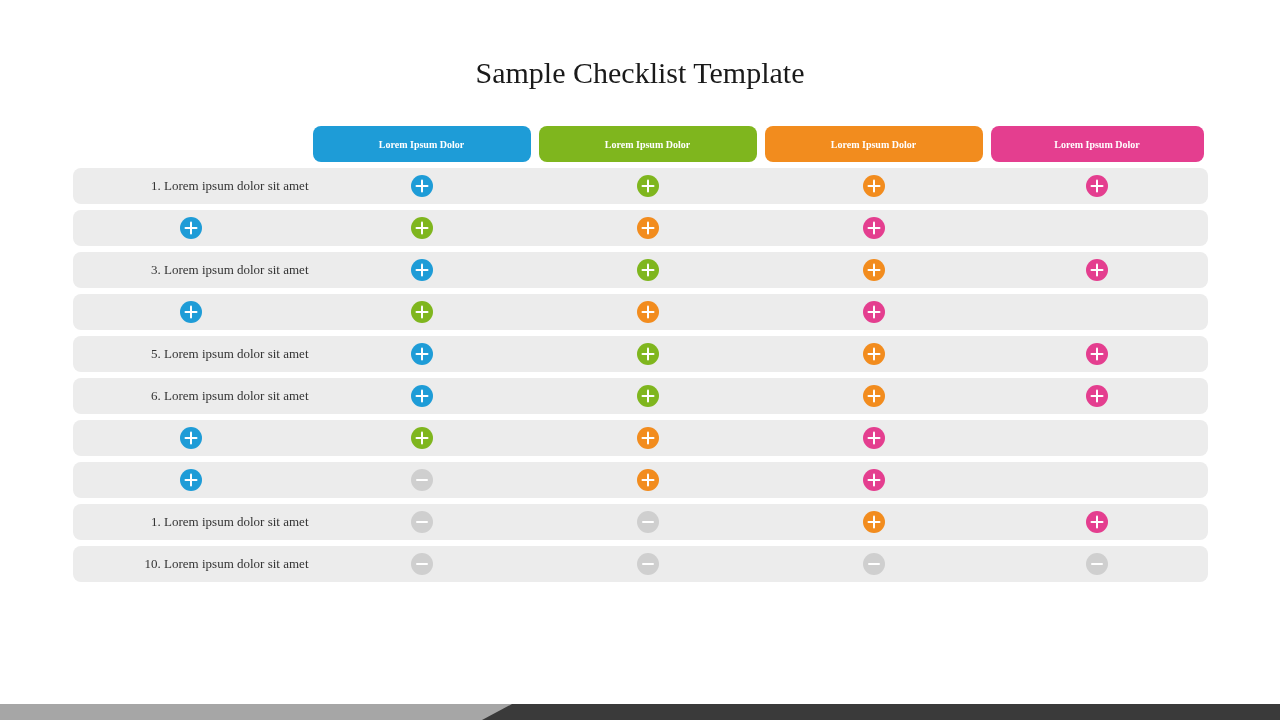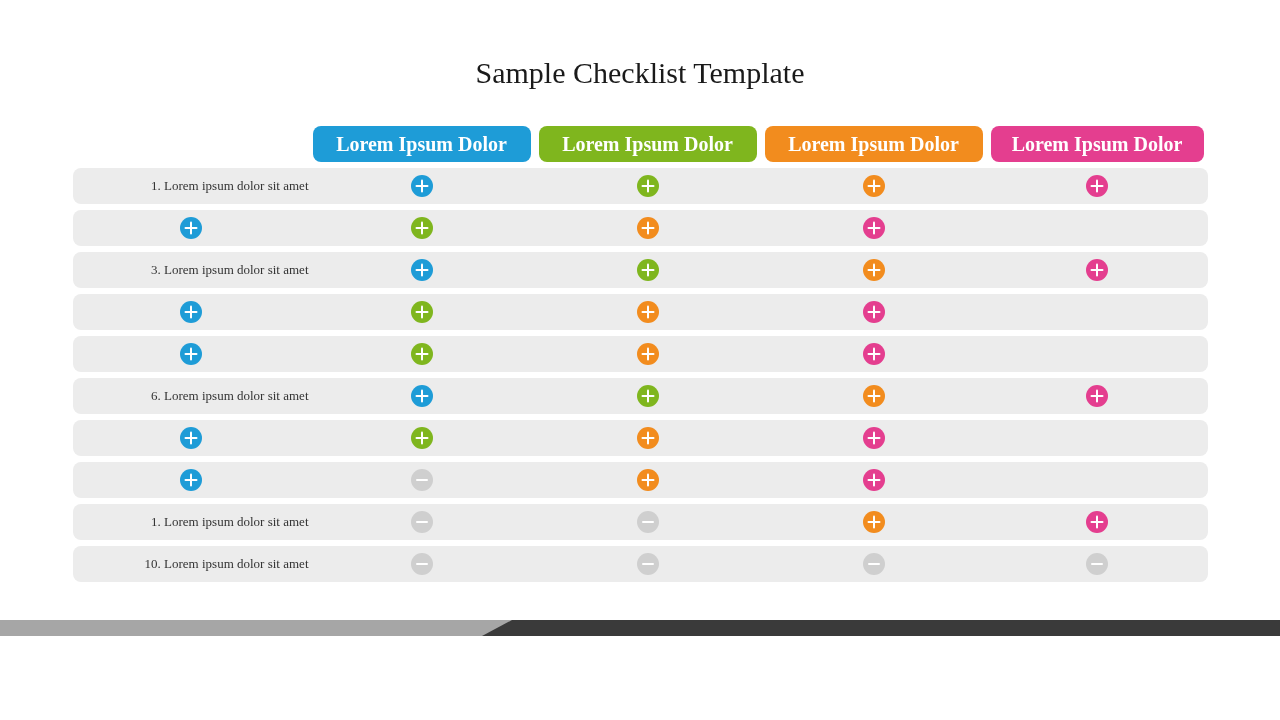--- a/index.html
+++ b/index.html
@@ -7,21 +7,21 @@
     padding: 0;
     width: 1280px;
     height: 720px;
     background: #ffffff;
     font-family: Georgia, 'Times New Roman', serif;
     overflow: hidden;
     position: relative;
   }
   .page {
     width: 1280px;
-    height: 636px;
+    height: 720px;
     position: relative;
     display: flex;
     flex-direction: column;
     align-items: center;
   }
   .title {
     font-size: 30px;
     color: #1a1a1a;
     margin-top: 56px;
     margin-bottom: 36px;
@@ -42,21 +42,21 @@
     
   }
   .header-pill {
     margin: 0 4px;
     height: 36px;
     border-radius: 8px;
     display: flex;
     align-items: center;
     justify-content: center;
     color: #fff;
-    font-size: 20px;
+    font-size: 10px;
     font-family: Georgia, 'Times New Roman', serif;
     font-weight: bold;
   }
   .data-row {
     display: grid;
     grid-template-columns: 236px 226px 226px 226px 221px;
     align-items: center;
     background: #ececec;
     border-radius: 8px;
     margin-bottom: 6px;
@@ -279,20 +279,21 @@
           <span class="dot">
             <svg width="22" height="22" viewBox="0 0 22 22">
     <circle cx="11" cy="11" r="11" fill="#e43e8f"></circle>
     <rect x="10" y="4.5" width="2" height="13" rx="1" fill="#ffffff"></rect>
     <rect x="4.5" y="10" width="13" height="2" rx="1" fill="#ffffff"></rect>
   </svg>
           </span>
         </div>
       </div>
       <div class="data-row">
+        <div class="row-label">5. Lorem ipsum dolor sit amet</div>
         <div class="cell">
           <span class="dot">
             <svg width="22" height="22" viewBox="0 0 22 22">
     <circle cx="11" cy="11" r="11" fill="#1e9cd7"></circle>
     <rect x="10" y="4.5" width="2" height="13" rx="1" fill="#ffffff"></rect>
     <rect x="4.5" y="10" width="13" height="2" rx="1" fill="#ffffff"></rect>
   </svg>
           </span>
         </div>
         <div class="cell">

